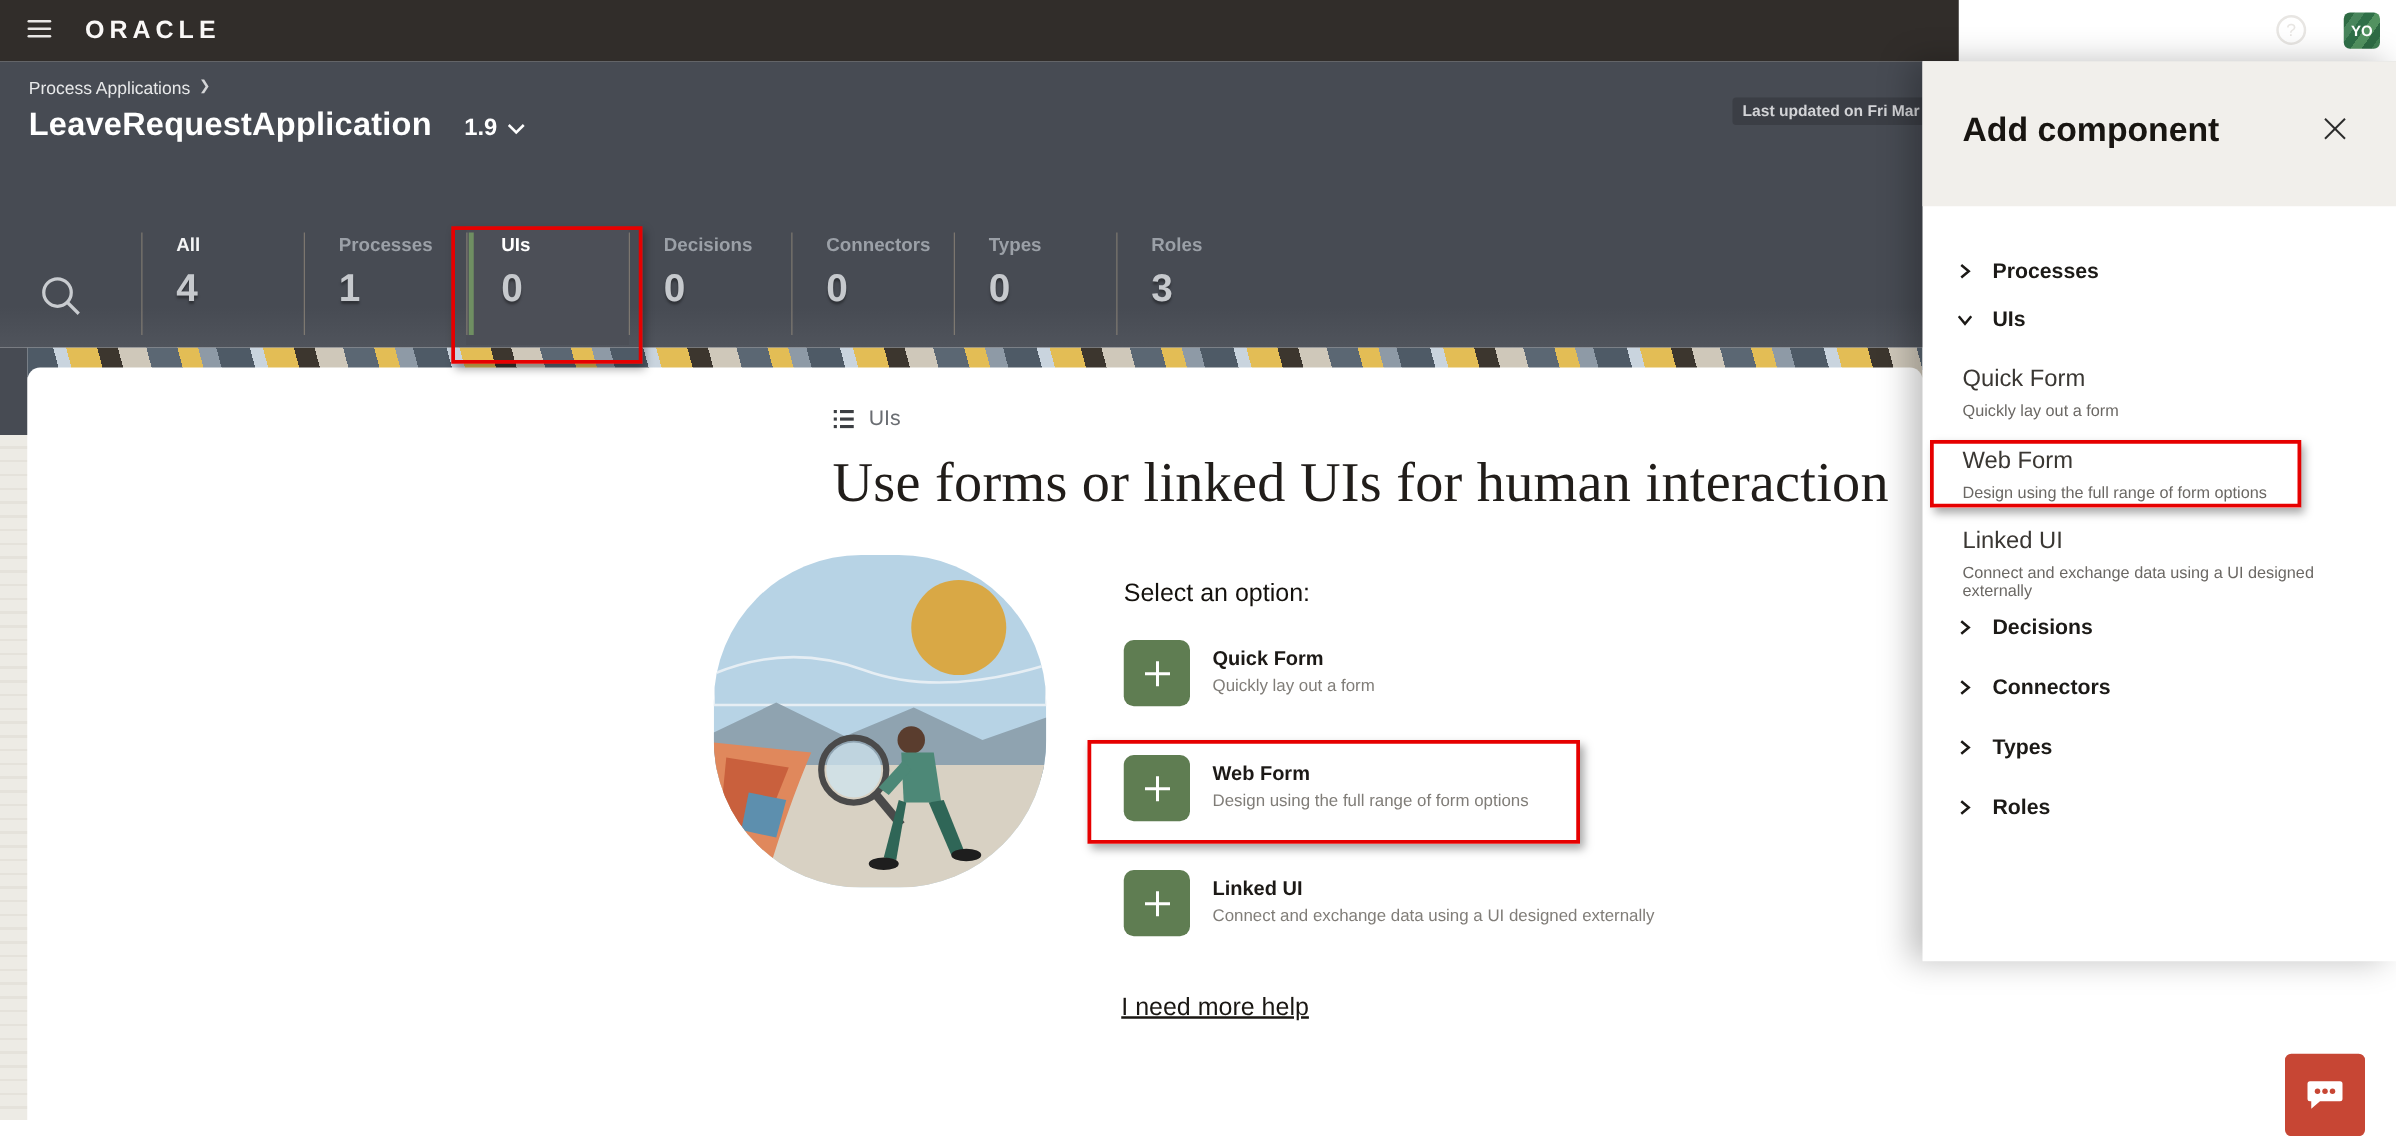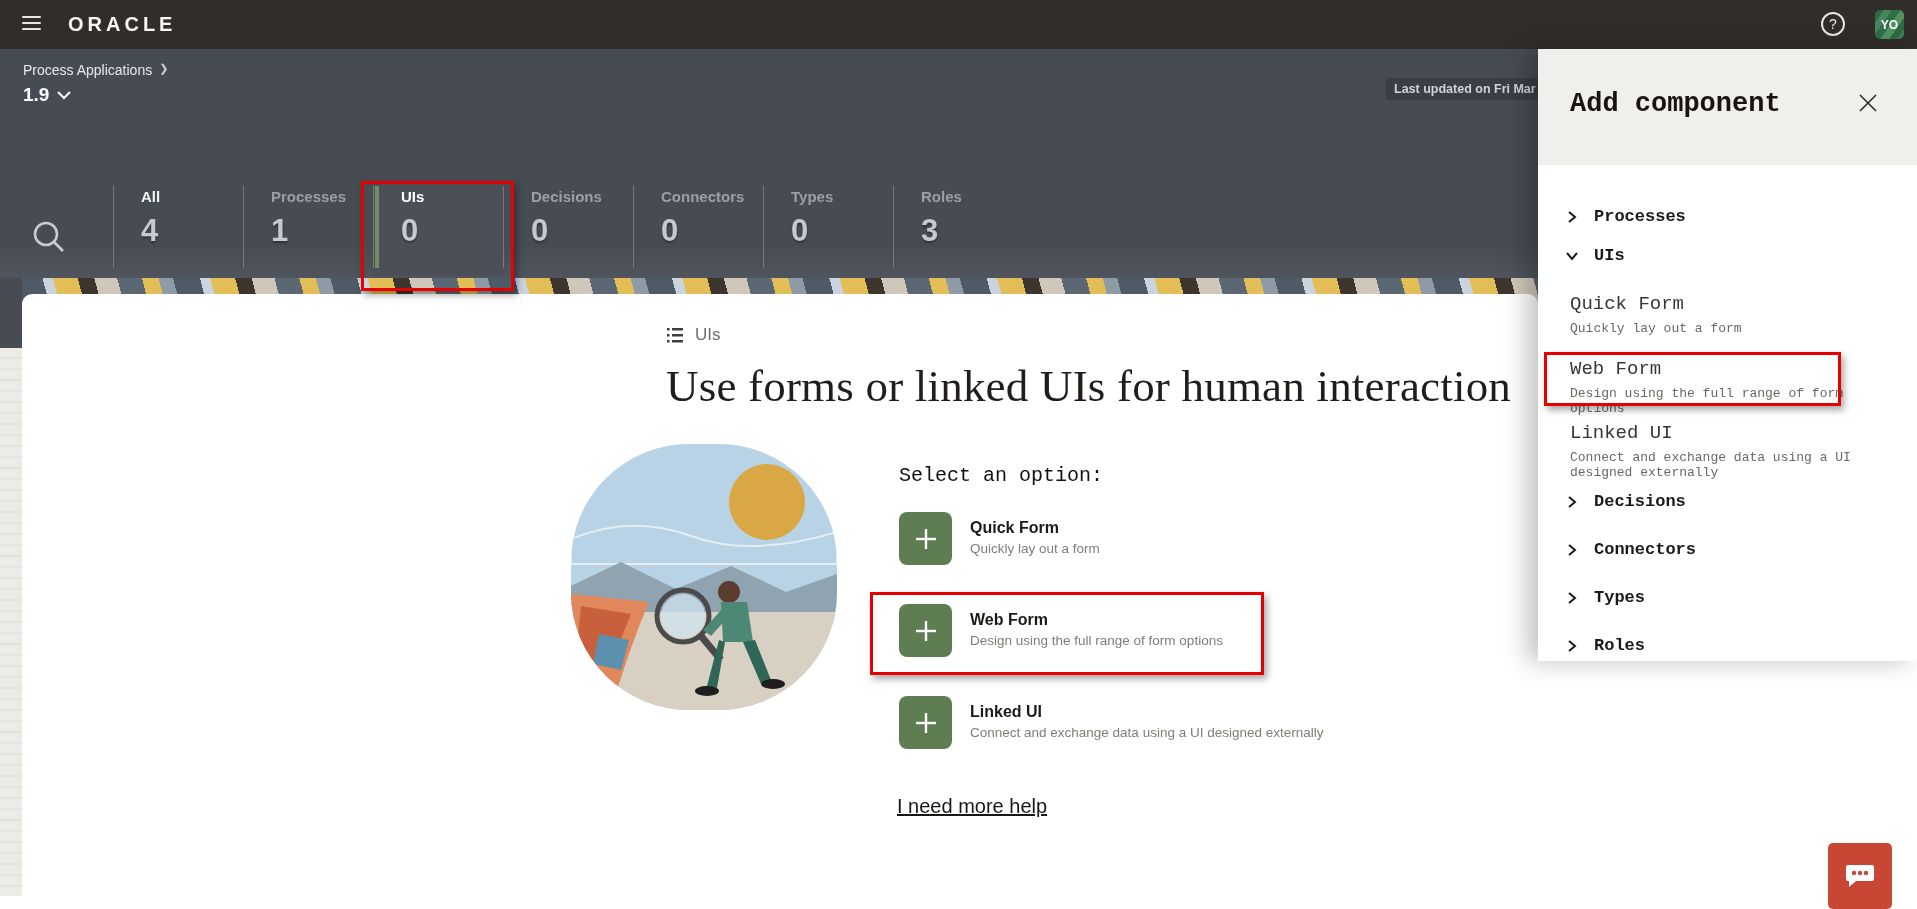--- a/index.html
+++ b/index.html
@@ -1,20 +1,20 @@
 <!DOCTYPE html>
 <html><head>
 <meta charset="utf-8">
 <style>
   * { margin:0; padding:0; box-sizing:border-box; }
   html,body { width:1917px; height:909px; overflow:hidden; }
   body { font-family:"Liberation Sans", sans-serif; background:#ffffff; position:relative; }
 
   
-  .topbar { position:absolute; left:0; top:0; width:1917px; height:49px; background:#312d2a; z-index:60; }
+  .topbar { position:absolute; left:0; top:0; width:1567px; height:49px; background:#312d2a; z-index:60; }
   .hamburger { position:absolute; left:22px; top:16px; width:19px; height:16px; cursor:pointer; }
   .hamburger span { display:block; height:2px; background:#e9e7e5; margin-bottom:4px; border-radius:1px; }
   .brand { position:absolute; left:68px; top:13px; color:#faf8f7; font-size:20px; font-weight:700; letter-spacing:4px; }
   .help-btn { position:absolute; left:1819px; top:10px; width:28px; height:28px; }
   .avatar { position:absolute; left:1875px; top:10px; width:29px; height:29px; border-radius:5px;
             background:linear-gradient(125deg,#2e6b44 0 18%,#48855c 18% 34%,#2f6f48 34% 52%,#529260 52% 70%,#2e6b44 70% 86%,#417e53 86%);
             color:#ffffff; font-size:12px; font-weight:700; display:flex; align-items:center; justify-content:center; }
 
   
   .app-header { position:absolute; left:0; top:49px; width:1917px; height:229px;
@@ -59,35 +59,35 @@
                   border-radius:10px 10px 0 0; z-index:8; }
 
   .section-label { position:absolute; left:666px; top:325px; z-index:12; display:flex; align-items:center; gap:10px;
                    color:#6a6d72; font-size:17px; }
   .main-heading { position:absolute; left:666px; top:360px; z-index:12; font-family:"Liberation Serif", serif;
                   font-size:45px; color:#211d1a; letter-spacing:0.2px; }
 
   
   .illustration { position:absolute; left:571px; top:444px; width:266px; height:266px; z-index:12; }
 
-  .select-prompt { position:absolute; left:899px; top:464px; z-index:12; font-size:20px; color:#14110d;font-family:Liberation Mono, monospace; }
+  .select-prompt { position:absolute; left:899px; top:464px; z-index:12; font-size:20px; color:#14110d; }
 
   .option-row { position:absolute; left:899px; z-index:12; display:flex; gap:18px; cursor:pointer; width:360px; }
   .option-row.r0 { top:512px; } .option-row.r1 { top:604px; } .option-row.r2 { top:696px; }
   .tile { width:53px; height:53px; border-radius:8px; background:#5f7d52; flex:0 0 auto;
           display:flex; align-items:center; justify-content:center; }
   .opt-text .opt-title { font-size:16px; font-weight:700; color:#1c1916; margin-top:7px; }
   .opt-text .opt-desc  { font-size:13.5px; color:#807d78; margin-top:4px; white-space:nowrap; }
 
   .help-link { position:absolute; left:897px; top:795px; z-index:12; font-size:20px; color:#1a1713;
                text-decoration:underline; cursor:pointer; }
 
   
-  .panel { position:absolute; left:1538px; top:49px; width:379px; height:612px; background:#ffffff; z-index:70;
-           box-shadow:-10px 0 24px rgba(0,0,0,0.25);font-family:Liberation Mono, monospace; }
+  .panel { position:absolute; left:1538px; top:49px; width:379px; height:720px; background:#ffffff; z-index:70;
+           box-shadow:-10px 0 24px rgba(0,0,0,0.25); }
   .panel-header { position:absolute; left:0; top:0; width:379px; height:116px; background:#f1efeb; }
   .panel-title { position:absolute; left:32px; top:40px; font-size:27px; font-weight:700; color:#181511; }
   .panel-close { position:absolute; left:318px; top:42px; width:24px; height:24px; cursor:pointer; }
 
   .pcat { position:absolute; left:0; width:379px; height:34px; cursor:pointer; }
   .pcat .pchev { position:absolute; left:27px; top:3px; width:14px; height:14px; }
   .pcat .plabel { position:absolute; left:56px; top:0; font-size:17px; font-weight:700; color:#1c1a17; }
   .pchild { position:absolute; left:32px; width:330px; cursor:pointer; }
   .pchild .ptitle { font-size:19px; color:#3a3733; }
   .pchild .pdesc { font-size:13px; color:#6b6864; margin-top:6px; }
@@ -120,20 +120,21 @@
 <div class="app-header"></div>
 <div class="left-dark-strip"></div>
 <div class="left-beige-strip"></div>
 
 <div class="breadcrumb">
   <span>Process Applications</span>
   <span class="crumb-chev">❯</span>
 </div>
 
 <div class="app-title-row">
+  <span class="app-title">LeaveRequestApplication</span>
   <span class="app-version">
     <span>1.9</span>
     <svg width="14" height="9" viewBox="0 0 14 9">
         <polyline points="1,1 7,7 13,1" fill="none" stroke="#ffffff" stroke-width="2"></polyline>
       </svg>
   </span>
 </div>
 
 <div class="last-updated">Last updated on Fri Mar 08 20</div>
 

